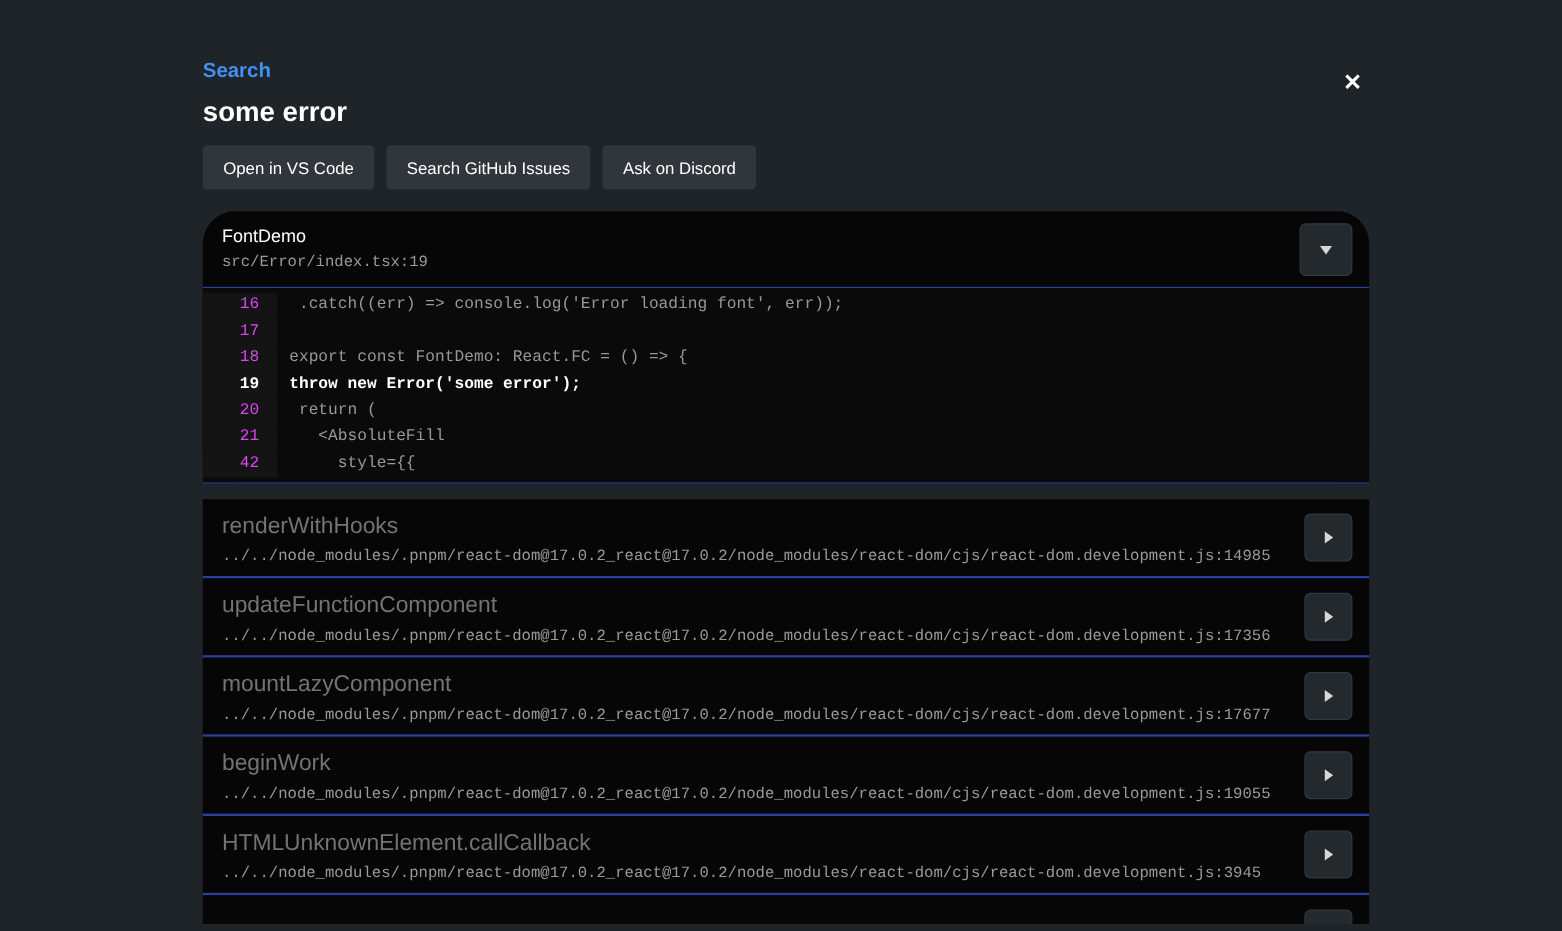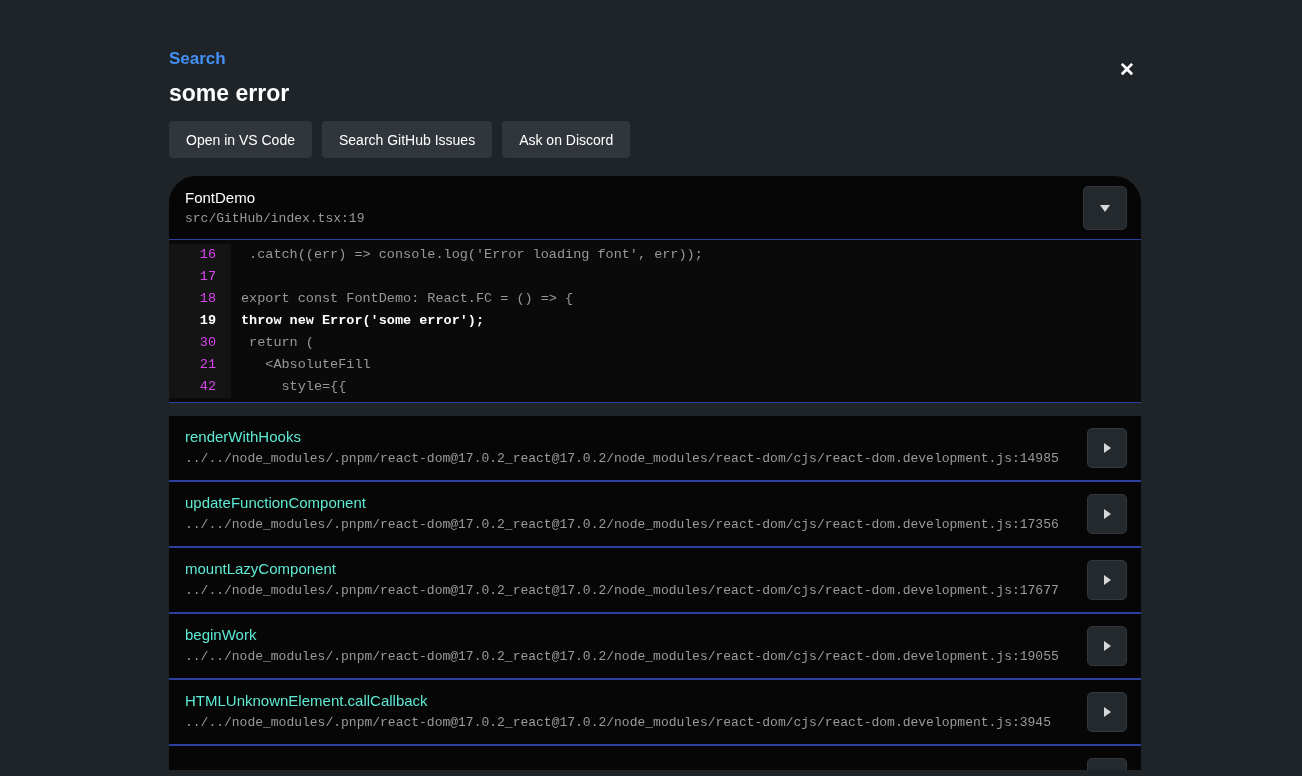--- a/index.html
+++ b/index.html
@@ -50,21 +50,21 @@
   }
   .code{background:var(--code-bg);padding:4px 0;border-bottom:1px solid var(--divider-blue);}
   .code-line{display:flex;height:22px;line-height:22px;font-family:"Liberation Mono", monospace;font-size:13.5px;color:var(--code-text);}
   .code-line .ln{flex:none;width:62px;text-align:right;padding-right:15px;background:var(--gutter-bg);color:#d946ef;}
   .code-line .ct{white-space:pre;padding-left:10px;}
   .code-line.hl .ln{color:#ffffff;font-weight:bold;}
   .code-line.hl .ct{color:#ffffff;font-weight:bold;}
   .stack{margin-top:13px;}
   .stack-row{position:relative;height:66px;background:var(--card);padding:12px 16px;border-bottom:2px solid var(--divider-blue);}
   .stack-row .icon-btn{width:40px;height:40px;}
-  .stack-name{font-size:15px;color:#5eead4;}
+  .stack-name{font-size:19px;color:#737373;}
   .stack-loc{margin-top:6px;font-family:"Liberation Mono", monospace;font-size:13px;color:var(--muted-text);white-space:nowrap;}
   .stack-row.partial{height:22px;overflow:hidden;border-bottom:none;}
   .stack-row.partial .icon-btn{top:12px;transform:none;}
   svg{display:block;}
 </style>
 </head>
 <body>
 
 <div class="container">
 
@@ -77,21 +77,21 @@
 
   <div class="actions">
     <button class="action-btn">Open in VS Code</button>
     <button class="action-btn">Search GitHub Issues</button>
     <button class="action-btn">Ask on Discord</button>
   </div>
 
   <div class="frame-card">
     <div class="frame-header">
       <div class="frame-name">FontDemo</div>
-      <div class="frame-loc">src/GitHub/index.tsx:19</div>
+      <div class="frame-loc">src/Error/index.tsx:19</div>
       <button class="icon-btn">
         <span>
           <svg width="14" height="14" viewBox="0 0 14 14">
               <polygon points="2,4 12,4 7,11" fill="#d7d7d7"></polygon>
             </svg>
         </span>
       </button>
     </div>
 
     <div class="code">
@@ -105,21 +105,21 @@
       </div>
       <div class="code-line">
         <span class="ln">18</span>
         <span class="ct">export const FontDemo: React.FC = () =&gt; {</span>
       </div>
       <div class="code-line hl">
         <span class="ln">19</span>
         <span class="ct">throw new Error('some error');</span>
       </div>
       <div class="code-line">
-        <span class="ln">30</span>
+        <span class="ln">20</span>
         <span class="ct"> return (</span>
       </div>
       <div class="code-line">
         <span class="ln">21</span>
         <span class="ct">   &lt;AbsoluteFill</span>
       </div>
       <div class="code-line">
         <span class="ln">42</span>
         <span class="ct">     style={{</span>
       </div>

